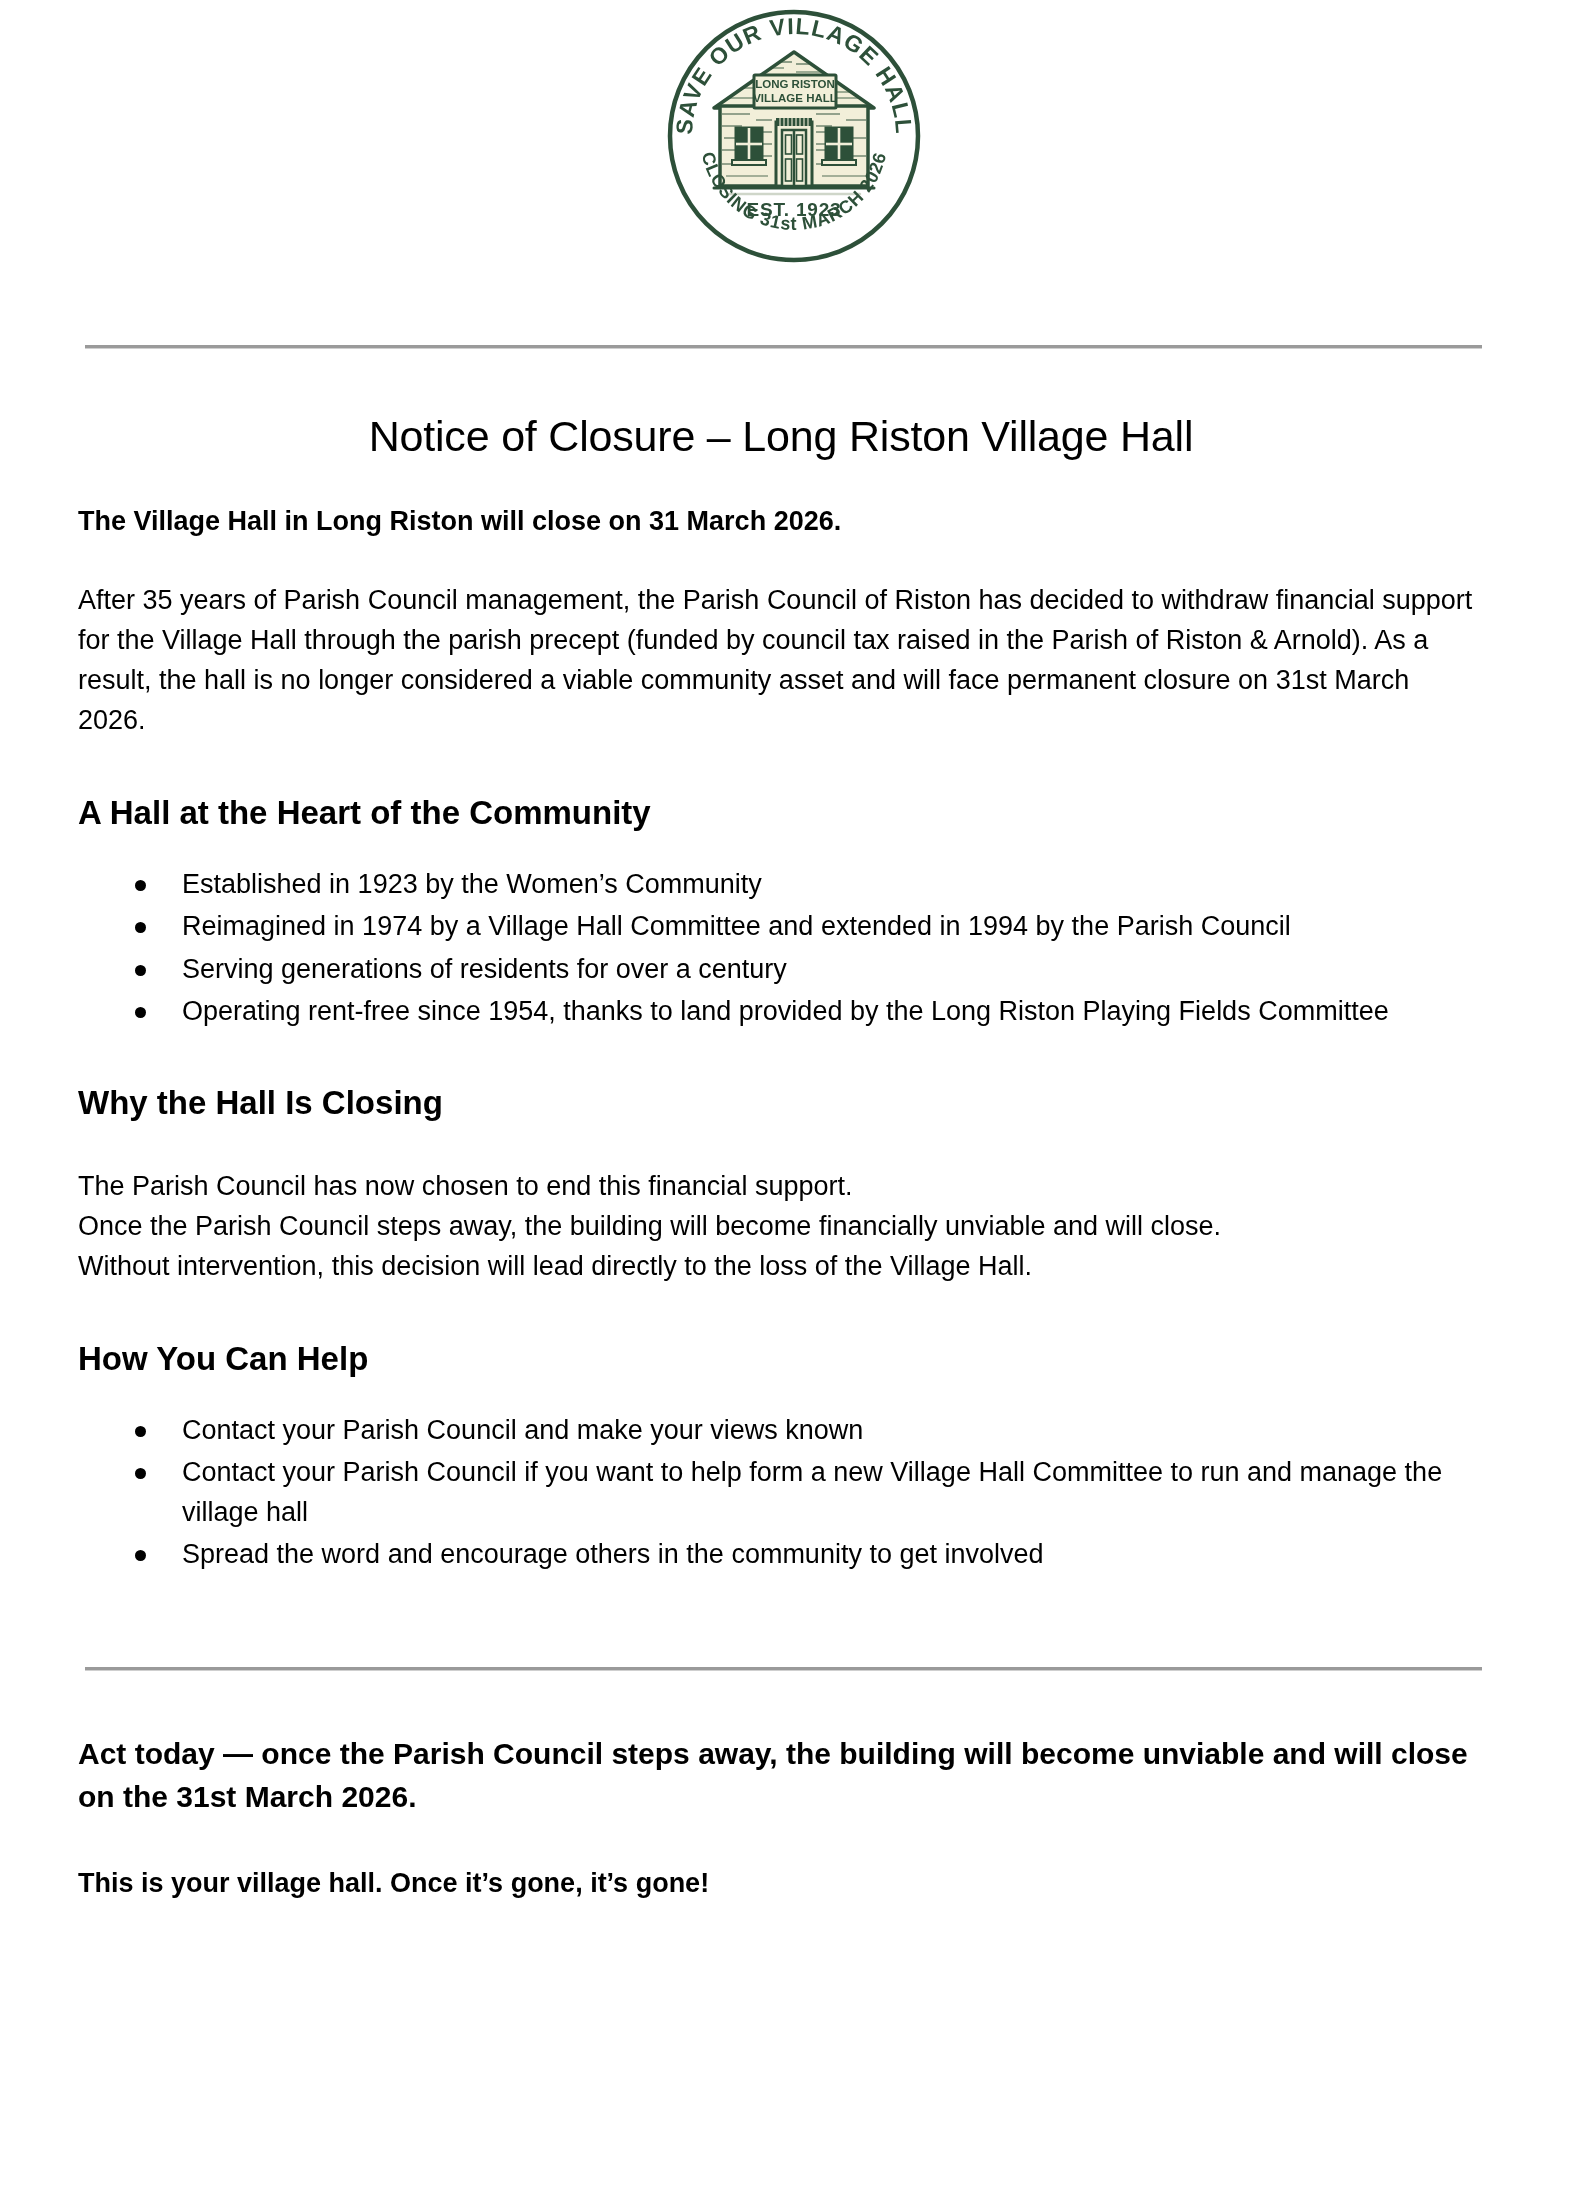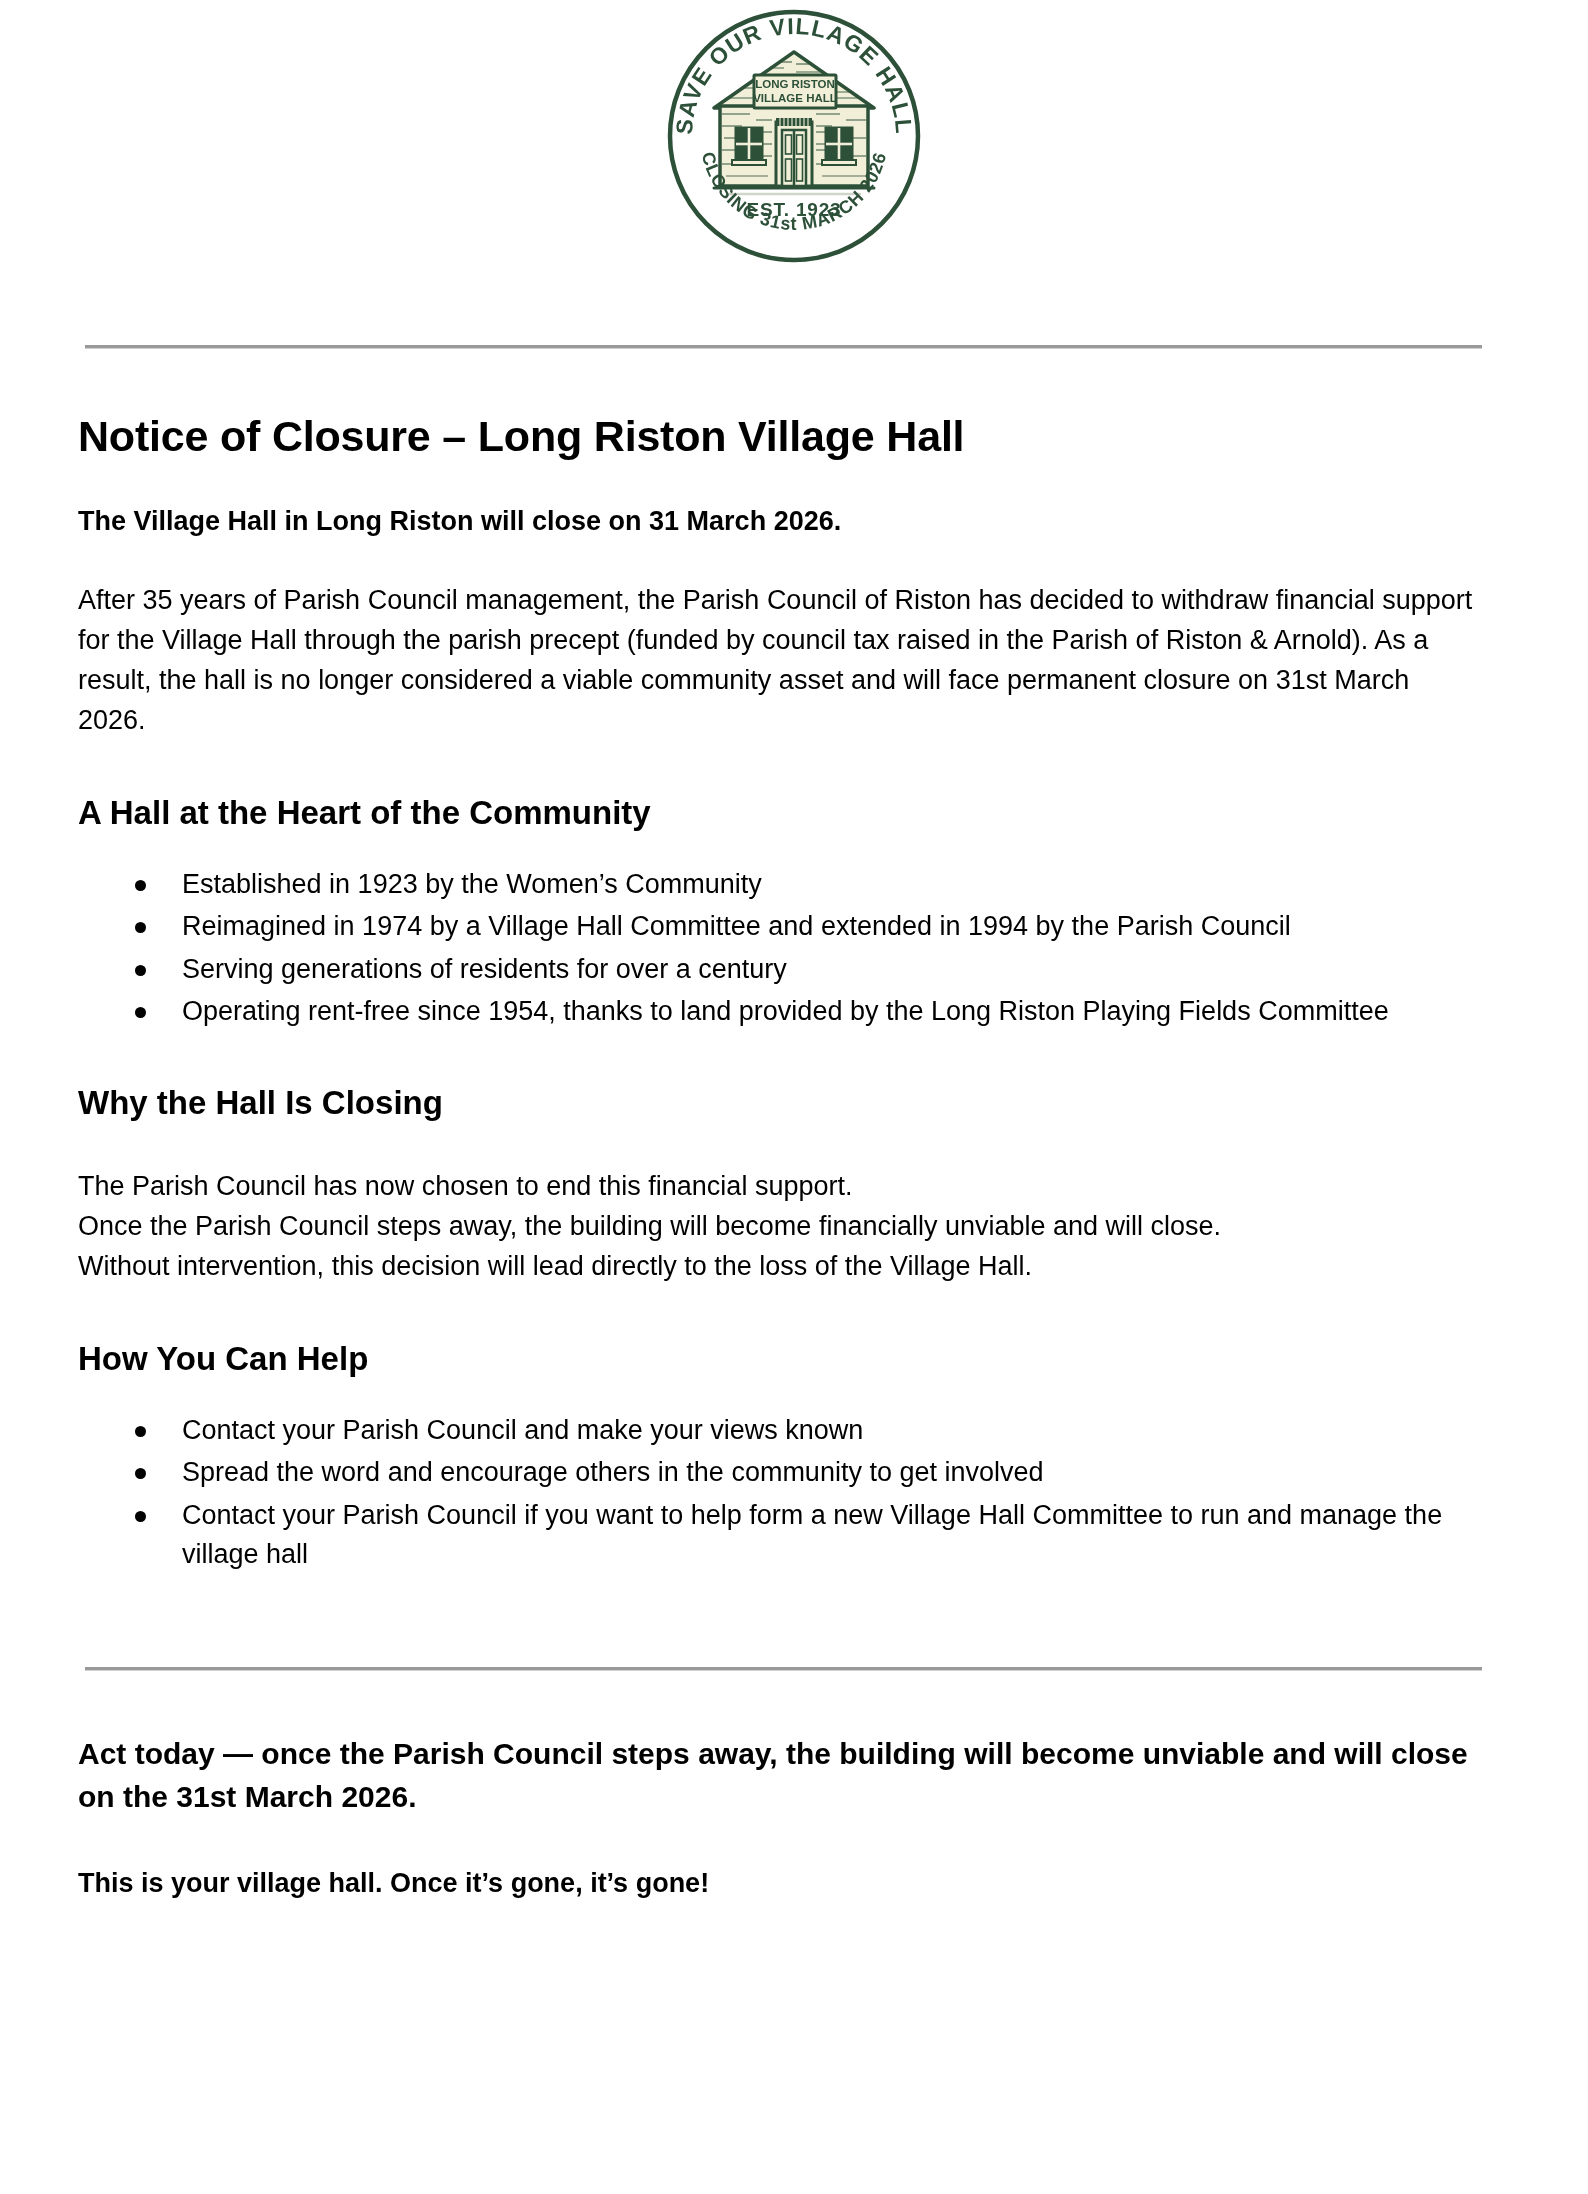--- a/index.html
+++ b/index.html
@@ -50,21 +50,22 @@
   .rule-bottom { margin-top: 92px; }
 
   
   .content {
     padding: 0 104px 0 78px;
     box-sizing: border-box;
   }
 
   h1.doc-title {
     font-size: 43px;
-    font-weight: bold;
+    font-weight: normal;
+    text-align: center;
     margin: 63px 0 0 0;
     letter-spacing: -0.2px;
     line-height: 1.2;
   }
 
   p.subtitle {
     font-size: 27px;
     font-weight: bold;
     text-align: left;
     margin: 40px 0 0 0;
@@ -263,22 +264,22 @@
 
 
     <h2 class="section">Why the Hall Is Closing</h2>
 
     <p class="body"><span>The Parish Council has now chosen to end this financial support.</span><br><b>Once the Parish Council steps away, the building will become financially unviable and will close.</b><br><span>Without intervention, this decision will lead directly to the loss of the Village Hall.</span></p>
 
     <h2 class="section">How You Can Help</h2>
 
     <ul class="bullets">
       <li><b>Contact your Parish Council</b><span> and make your views known</span></li>
+      <li><b>Contact your Parish Council if you want to help form a new Village Hall Committee</b><span> to run and manage the village hall</span></li>
       <li><b>Spread the word</b><span> and encourage others in the community to get involved</span></li>
-      <li><b>Contact your Parish Council if you want to help form a new Village Hall Committee</b><span> to run and manage the village hall</span></li>
     </ul>
   </div>
 
   <hr class="rule rule-bottom">
 
   <div class="content">
     <p class="closing">Act today — once the Parish Council steps away, the building will become unviable and will close on the 31st March 2026.</p>
     <p class="closing2">This is your village hall. Once it’s gone, it’s gone!</p>
   </div>
 

